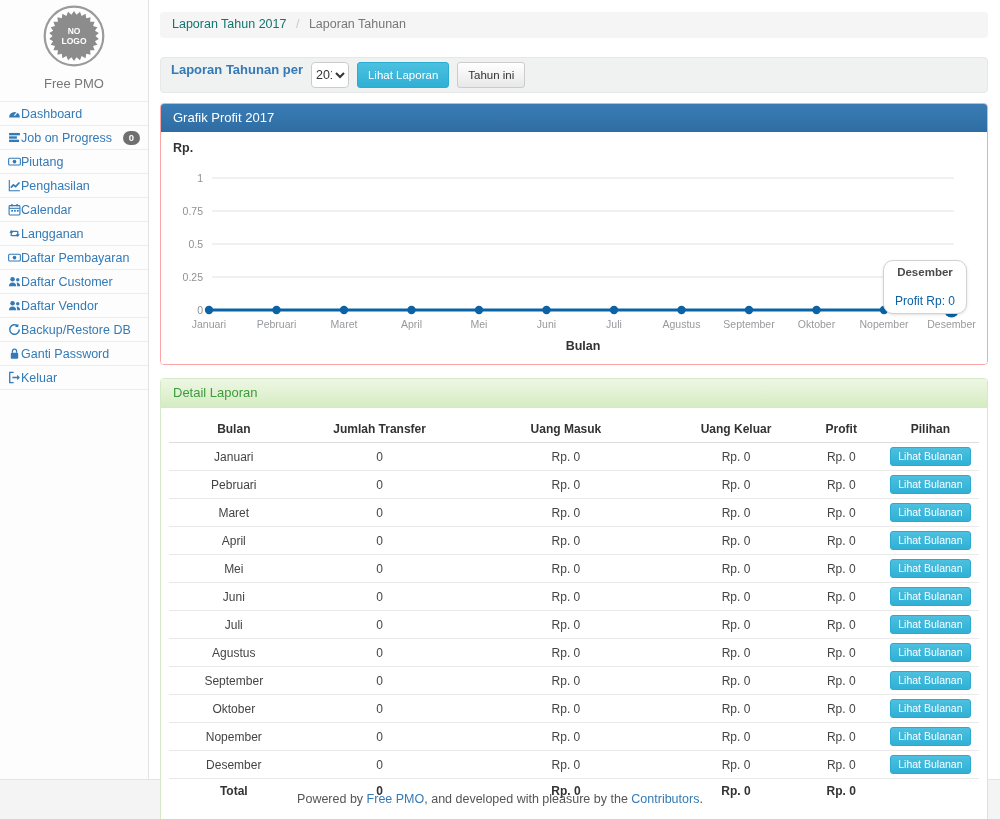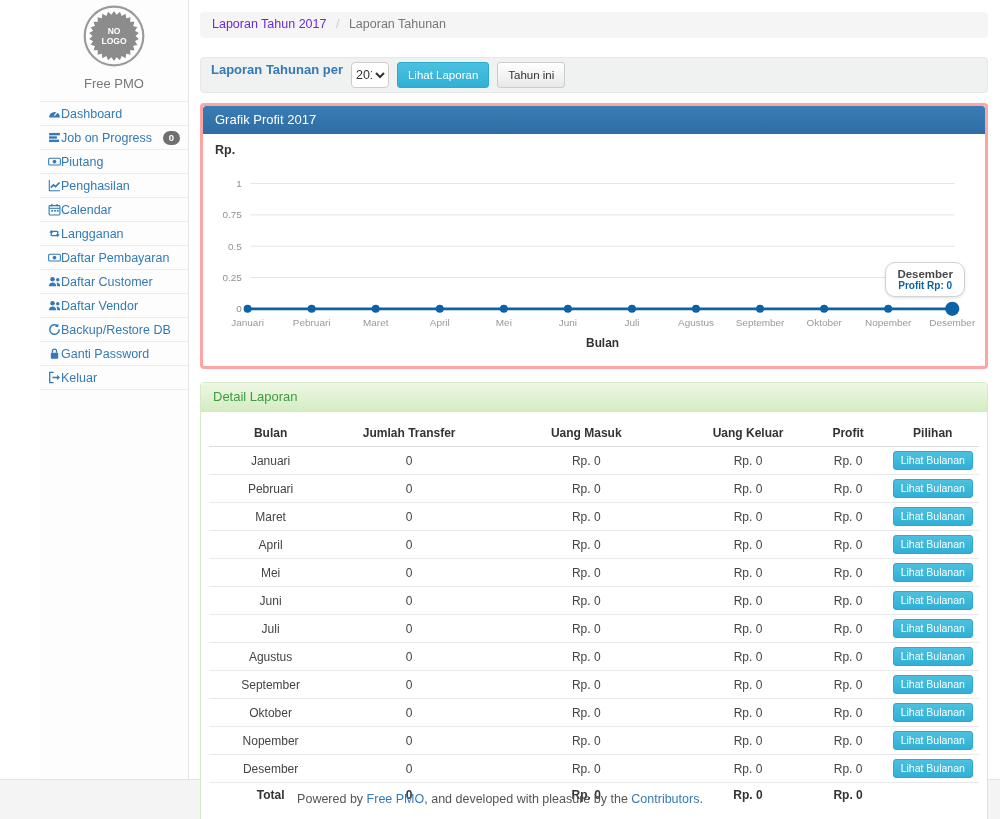--- a/index.html
+++ b/index.html
@@ -4,21 +4,21 @@
 <style>
   * { box-sizing: border-box; }
   html,body { margin:0; padding:0; }
   body {
     width:1000px; height:819px; overflow:hidden;
     font-family:"Liberation Sans", sans-serif;
     background:#fff; color:#333;
   }
   a { text-decoration:none; }
 
-  .app { display:flex; height:779px;padding-left:40px; }
+  .app { display:flex; height:779px; }
 
   
   .sidebar {
     width:149px; flex:0 0 149px; background:#fdfdfd;
     border-right:1px solid #e3e3e3;
   }
   .logo-area { text-align:center; padding-top:5px; }
   .brand { font-size:13px; color:#777; margin-top:5px; }
   .side-menu { margin-top:10px; border-top:1px solid #ededed; }
   .side-item {
@@ -37,21 +37,21 @@
   .chev { color:#8a8a8a; font-size:13px; padding-right:2px; }
 
   
   .main { flex:1; padding:12px 12px 0 11px; background:#fff; }
 
   .breadcrumb {
     background:#f5f5f5; border-radius:4px; height:26px;
     padding:5px 12px; font-size:12.5px; color:#777;
     margin-bottom:19px;
   }
-  .breadcrumb a { color:#6d28d9; }
+  .breadcrumb a { color:#0f766e; }
   .breadcrumb .sep { margin:0 6px; color:#ccc; }
 
   .toolbar {
     background:#f0f1f1; border:1px solid #e7e7e7; border-radius:4px;
     height:36px; padding:4px 10px; display:flex; align-items:flex-start; gap:8px;
     margin-bottom:10px;
   }
   .toolbar .t-label { color:#337ab7; font-weight:bold; font-size:13px; }
   .year-select {
     height:26px; width:38px; font-size:12.5px; color:#333;
@@ -69,41 +69,41 @@
     color:#333; background:linear-gradient(to bottom,#ffffff,#e8e8e8);
     border-color:#ccc;
   }
 
   
   .panel { border-radius:4px; }
   .panel-heading {
     padding:6px 12px; font-size:13px; line-height:16px;
     border-top-left-radius:3px; border-top-right-radius:3px;
   }
-  .panel-primary { border:3px solid #fca5a5; margin-bottom:13px; }
+  .panel-primary { border:1px solid #fca5a5; margin-bottom:13px; }
   .panel-primary .panel-heading {
     background:linear-gradient(to bottom,#3a7cb4,#2e6da4); color:#fff;
   }
   .panel-success { border:1px solid #d6e9c6; }
   .panel-success .panel-heading {
     background:linear-gradient(to bottom,#eef7e4,#d5ecc2); color:#3c9c3c;
     border-bottom:1px solid #d6e9c6;
   }
 
   
   .chart-body { position:relative; height:232px; background:#fff; border-radius:0 0 3px 3px; }
   .chart-ylabel { position:absolute; left:12px; top:9px; font-size:12.5px; font-weight:bold; color:#333; }
   .chart-tooltip {
     position:absolute; right:20px; top:128px;
     background:#fff; border:1px solid #d2d2d2; border-radius:10px;
     box-shadow:0 1px 3px rgba(0,0,0,.12);
     padding:5px 11px; text-align:center; pointer-events:none;
   }
   .chart-tooltip .tt-label { font-size:11.5px; font-weight:bold; color:#4a4a4a; }
-  .chart-tooltip .tt-value { font-size:10px; color:#0b62a4; margin-top:0;font-weight:bold; }
+  .chart-tooltip .tt-value { font-size:12px; color:#0b62a4; margin-top:16px; }
 
   
   .table-body { padding:8px 8px 24px 8px; background:#fff; border-radius:0 0 3px 3px; }
   table.report { width:100%; border-collapse:collapse; font-size:12px; }
   table.report th {
     font-weight:bold; color:#333; text-align:center;
     padding:6px 5px; border-bottom:1px solid #ddd;
   }
   table.report td {
     color:#444; text-align:center; padding:4px 5px; height:24px;

